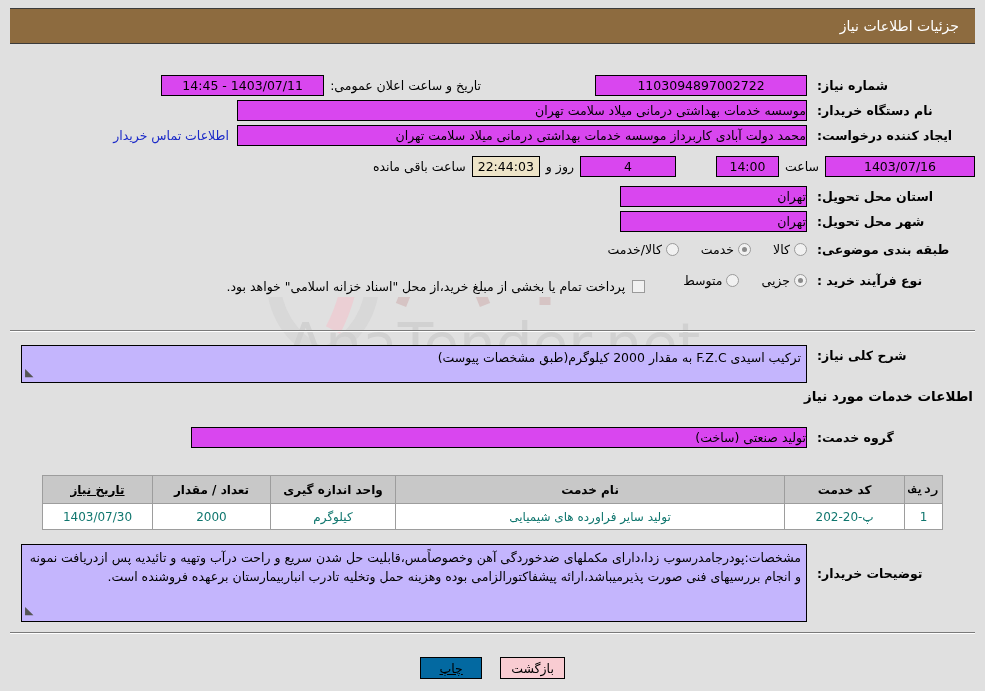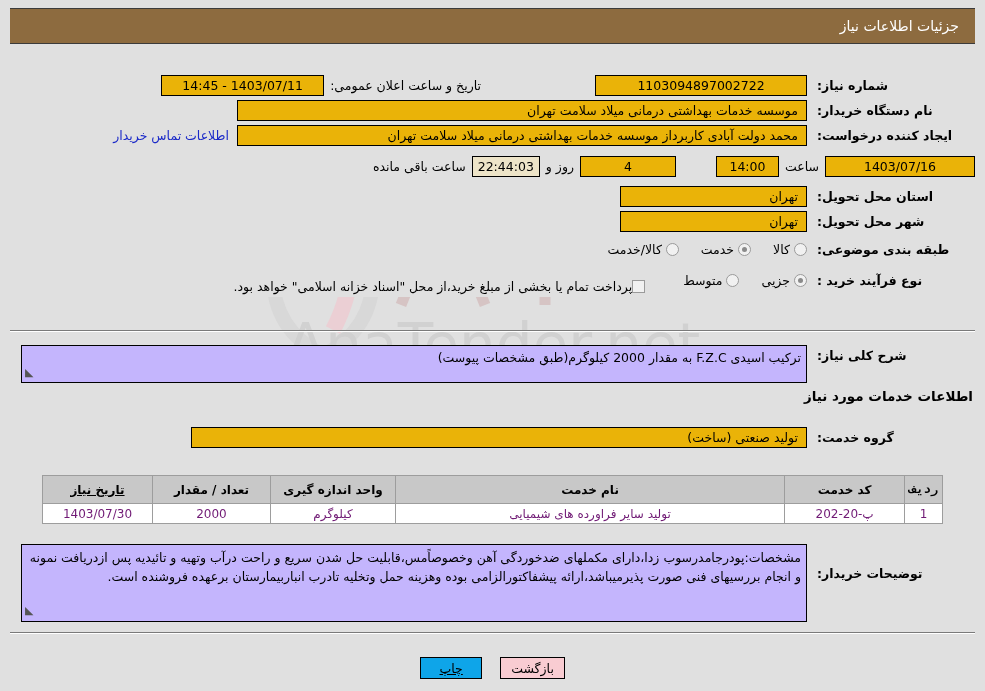--- a/index.html
+++ b/index.html
@@ -77,27 +77,27 @@
     color: #000;
     font-weight: bold;
     text-align: left;
     padding-left: 10px;
     flex: 0 0 auto;
   }
   .lbl-w {
     width: 168px;
   }
   .inputbox {
-    background: #eab308;
+    background: #d946ef;
     border: 1px solid #000000;
     height: 21px;
     line-height: 19px;
     font-size: 12.5px;
     color: #000;
-    padding: 0 8px;
+    padding: 0 0;
     text-align: center;
     overflow: hidden;
     white-space: nowrap;
     direction: rtl;
   }
   .inputbox.right { text-align: right; }
   .inline-txt {
     font-size: 12.5px;
     color: #000;
     padding: 0 6px;
@@ -154,20 +154,21 @@
     width: 13px; height: 13px;
     border: 1px solid #9a9a9a;
     background: #f1f1f1;
     display: inline-block;
     vertical-align: middle;
     flex: 0 0 auto;
   }
   .check-item {
     display: inline-flex;
     align-items: center;
+    gap: 7px;
     font-size: 12.5px;
     color: #000;
     white-space: nowrap;
     cursor: pointer;
     margin-top: 12px;
   }
 
   
   .ta {
     background: #c4b5fd;
@@ -208,24 +209,24 @@
     color: #000;
     font-weight: bold;
     height: 28px;
     padding: 2px 4px;
     text-align: center;
     white-space: nowrap;
   }
   table.grid td {
     background: #ffffff;
     border: 1px solid #9d9d9d;
-    height: 20px;
+    height: 26px;
     padding: 2px 4px;
     text-align: center;
-    color: #701a75;
+    color: #0f766e;
   }
 
   
   .btnbar {
     position: absolute;
     bottom: 12px; left: 0; right: 0;
     display: flex;
     align-items: center;
     justify-content: center;
     gap: 18px;
@@ -237,21 +238,21 @@
     min-width: 62px;
     font-size: 12.5px;
     color: #000;
     display: inline-flex;
     align-items: center;
     justify-content: center;
     cursor: pointer;
     padding: 0 10px;
     font-family: "DejaVu Sans", "Liberation Sans", sans-serif;
   }
-  .btn.print { background: #0ea5e9; text-decoration: underline; }
+  .btn.print { background: #0369a1; text-decoration: underline; }
   .btn.back  { background: #f9ccd2; }
 </style>
 </head>
 <body>
 
 <div id="page">
 
   <div class="watermark">
     <svg width="700" height="250" viewBox="0 0 700 250">
       <path d="M130 30 L230 30 L230 120 Q230 175 180 200 Q130 175 130 120 Z" fill="none" stroke="#d8d8d8" stroke-width="14"></path>

